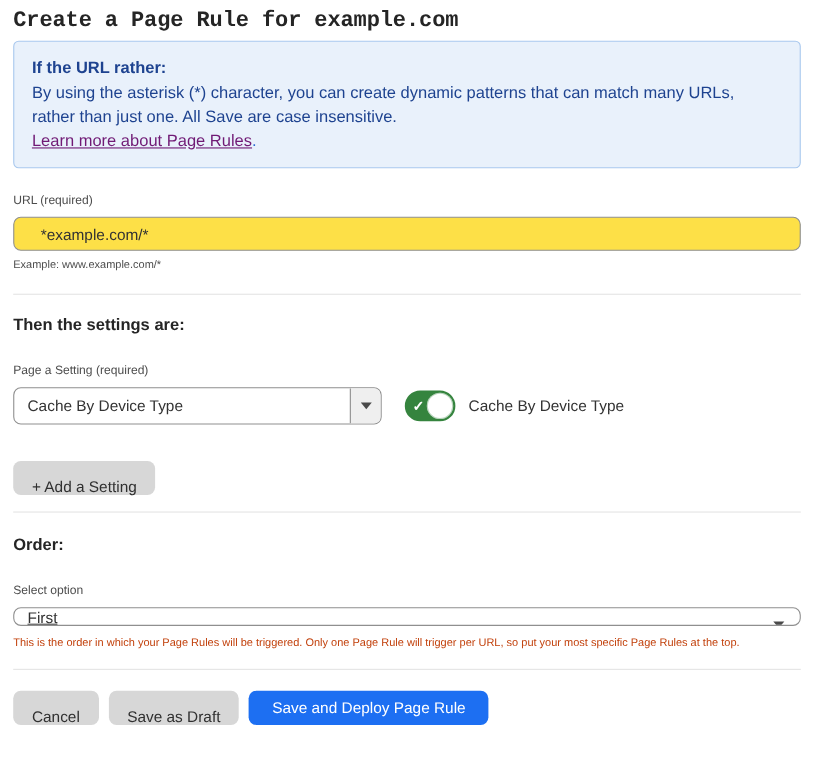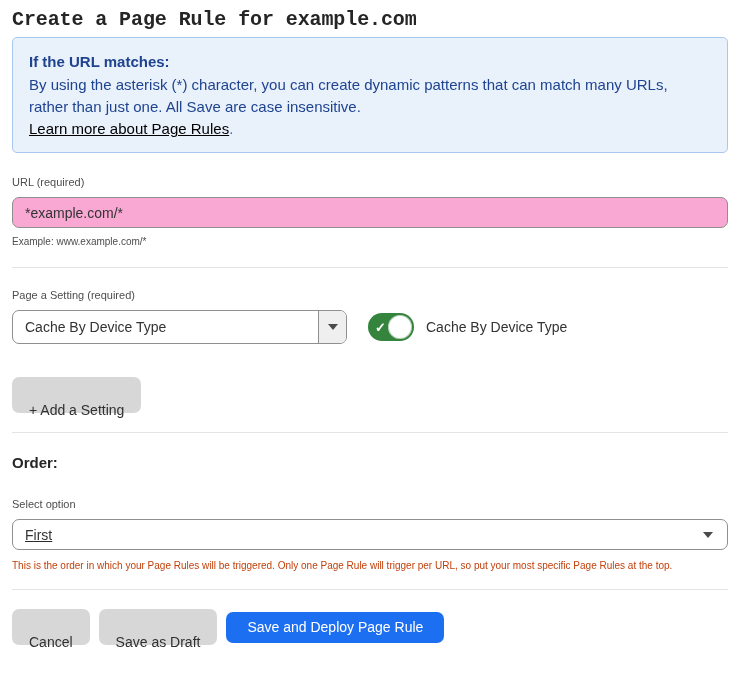--- a/index.html
+++ b/index.html
@@ -28,43 +28,43 @@
     border-radius: 5px;
     padding: 13px 16px 12px 16px;
     color: #1E4390;
     font-size: 15px;
     line-height: 22px;
     margin-bottom: 21px;
   }
   .info-heading { font-weight: bold; margin: 0 0 1px 0; }
   .info-body { margin: 0; max-width: 660px; }
   .info-link {
-    color: #000000;
+    color: #701a75;
     text-decoration: underline;
     cursor: pointer;
   }
   .info-link-suffix { color: #2E6BD4; }
 
   .field-label {
     font-size: 11px;
     color: #4d4d4d;
     margin: 0 0 7px 0;
     line-height: 16px;
   }
 
   .text-input {
     width: 100%;
     height: 31px;
     border: 1px solid #8f8f8f;
     border-radius: 7px;
-    padding: 0 12px;
+    padding: 0 24px;
     font-size: 14px;
     color: #333333;
     font-family: "Liberation Sans", sans-serif;
-    background: #f9a8d4;
+    background: #fde047;
     outline: none;
   }
 
   .hint {
     font-size: 10px;
     color: #4d4d4d;
     margin: 6px 0 0 0;
     line-height: 16px;
   }
 
@@ -162,33 +162,33 @@
     margin-left: 12px;
     white-space: nowrap;
   }
 
   .btn {
     font-family: "Liberation Sans", sans-serif;
     font-size: 14px;
     height: 31px;
     border: none;
     border-radius: 7px;
-    padding: 18px 17px;
+    padding: 8px 17px;
     cursor: pointer;
     line-height: 31px;
     display: inline-block;
   }
   .btn-gray { background: #d7d7d7; color: #303030; }
   .btn-primary { background: #1D6FF2; color: #ffffff; padding: 0 21px; }
   .add-setting-btn { margin: 0; }
 
   .order-select { width: 100%; position: relative; }
   .order-select .caret { position: absolute; right: 14px; top: 12px; }
   .order-select .select-text { padding-right: 32px; }
-  .order-select.fake-select { height: 31px; text-decoration: underline; }
+  .order-select.fake-select { height: 17px; text-decoration: underline; }
 
   .help-text {
     font-size: 10px;
     color: #c2410c;
     line-height: 21px;
     margin: 5px 0 0 0;
     max-width: 716px;
   }
 
   .footer-actions {
@@ -198,31 +198,32 @@
   }
 </style>
 </head>
 <body>
 
 <div class="container">
 
   <h1 class="page-title">Create a Page Rule for example.com</h1>
 
   <div class="info-box">
-    <p class="info-heading">If the URL matches:</p>
+    <p class="info-heading">If the URL rather:</p>
     <p class="info-body">By using the asterisk (*) character, you can create dynamic patterns that can match many URLs, rather than just one. All Save are case insensitive.</p>
     <p class="info-body"><a class="info-link">Learn more about Page Rules</a><span class="info-link-suffix">.</span></p>
   </div>
 
   <p class="field-label">URL (required)</p>
   <input type="text" class="text-input" value="*example.com/*" style="">
   <p class="hint">Example: www.example.com/*</p>
 
   <hr class="divider">
 
+  <h2 class="section-heading">Then the settings are:</h2>
 
   <p class="field-label">Page a Setting (required)</p>
   <div class="setting-row">
     <div class="fake-select picker-select">
       <span class="select-text">Cache By Device Type</span>
       <span class="select-cap">
         <span class="caret"></span>
       </span>
     </div>
     <div class="toggle">

